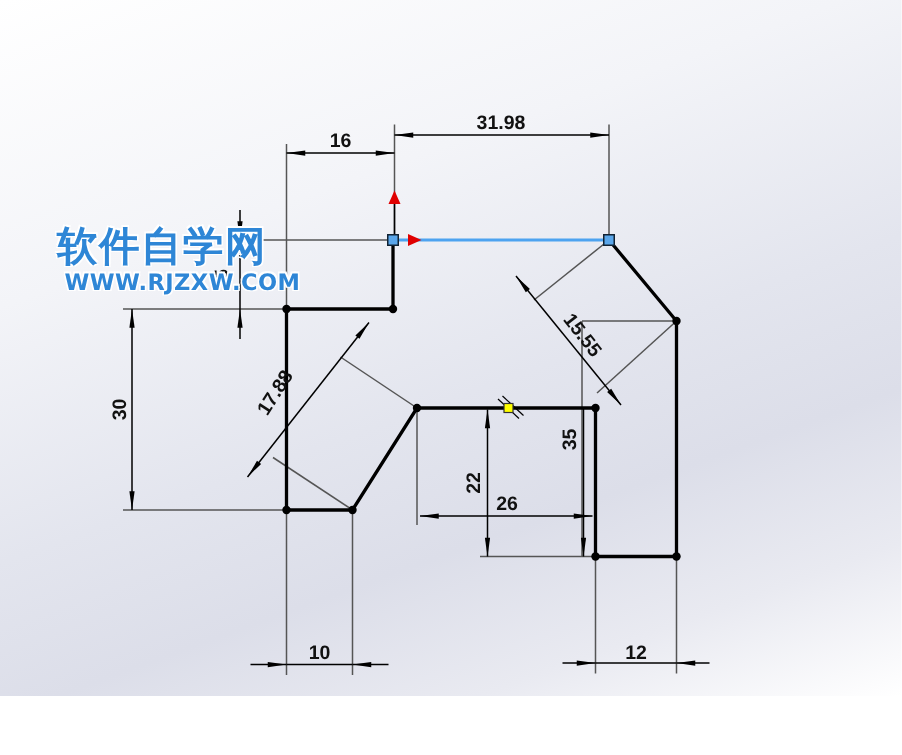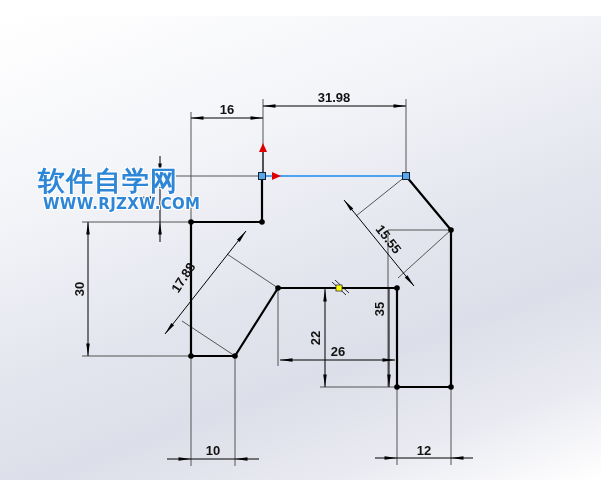--- a/index.html
+++ b/index.html
@@ -1,21 +1,21 @@
 <!DOCTYPE html>
 <html><head>
   <meta charset="utf-8">
   <style>
     html, body { margin: 0; padding: 0; }
     body {
       width: 601px; height: 503px; overflow: hidden; position: relative;
       font-family: "DejaVu Sans", sans-serif;
     }
     .canvas {
-      position: absolute; left: 0; top: 16px; width: 601px; height: 464px;
+      position: absolute; left: 0; top: 0; width: 601px; height: 464px;
       background: linear-gradient(160deg, #ffffff 0%, #f3f4f8 30%, #e3e5ee 55%, #dcdee9 70%, #e9eaf1 85%, #ffffff 100%);
     }
     svg { position: absolute; left: 0; top: 0; }
     .dim-text {
       font-family: "Liberation Sans Narrow", "Liberation Sans", sans-serif;
       font-size: 13px; font-weight: bold; fill: #111;
     }
     .watermark {
       position: absolute; left: 38px; top: 150px; width: 152px;
     }

